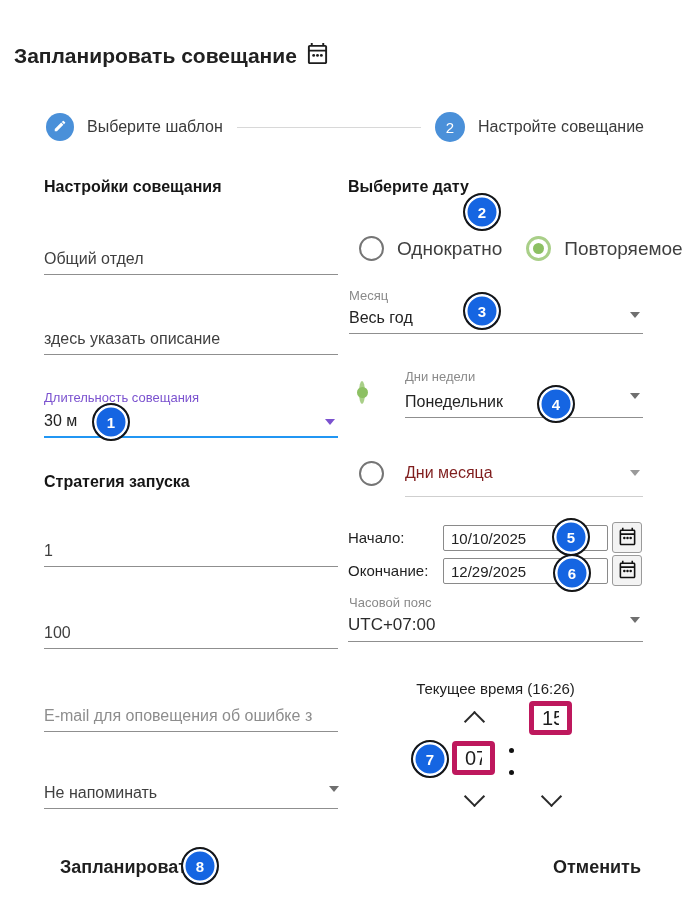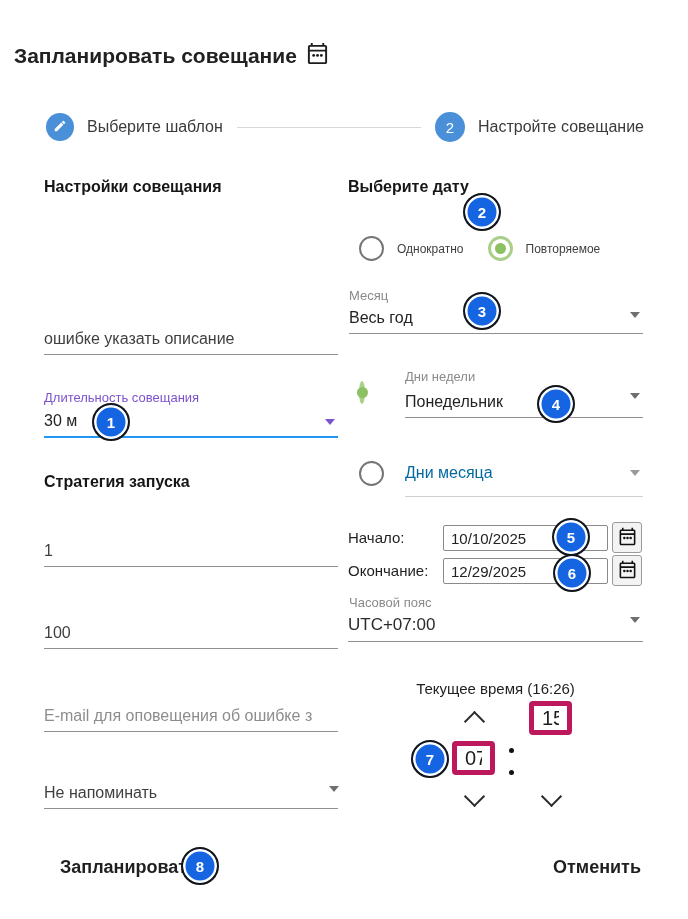--- a/index.html
+++ b/index.html
@@ -39,21 +39,21 @@
 
   
   .radio{width:21px;height:21px;border-radius:50%;border:2px solid #757575;background:#fff;
          box-sizing:content-box;flex:0 0 auto;}
   .radio.checked{border:3px solid #a9cf88;width:19px;height:19px;position:relative;}
   .radio.checked::after{content:"";position:absolute;left:50%;top:50%;width:11px;height:11px;
          margin:-5.5px 0 0 -5.5px;border-radius:50%;background:#8dc063;}
   .radio-abs{position:absolute;}
 
   .radio-row{position:absolute;left:359px;top:236px;display:flex;align-items:center;}
-  .radio-row .rlabel{font-size:12px;color:#3f3f3f;margin-left:13px;white-space:nowrap;}
+  .radio-row .rlabel{font-size:19px;color:#3f3f3f;margin-left:13px;white-space:nowrap;}
 
   
   .date-label{position:absolute;left:348px;font-size:15px;color:#1f1f1f;}
   .date-input{position:absolute;left:443px;width:165px;height:26px;border:1px solid #8a8a8a;
               border-radius:2px;box-sizing:border-box;font:15px "Liberation Sans",sans-serif;
               color:#222;padding:0 0 0 7px;background:#fff;}
   .cal-btn{position:absolute;left:612px;width:30px;height:31px;background:#f3f3f3;
            border:1px solid #9a9a9a;border-radius:3px;box-sizing:border-box;display:flex;
            align-items:center;justify-content:center;padding:0;cursor:pointer;}
 
@@ -104,23 +104,26 @@
     <span class="step-line"></span>
     <div class="step-circle num">
       <span>2</span>
     </div>
     <span class="step-label">Настройте совещание</span>
   </div>
 
   
   <div class="h2" style="left:44px;top:178px;">Настройки совещания</div>
 
+  <div class="field" style="top:243px;">
+    <span>Общий отдел</span>
+  </div>
 
   <div class="field" style="top:323px;">
-    <span>ошибке указать описание</span>
+    <span>здесь указать описание</span>
   </div>
 
   <div class="small-label purple" style="left:44px;top:390px;">Длительность совещания</div>
   <div class="field focus-underline" style="top:408px;height:30px;color:#232323;">
     <span>30 м</span>
   </div>
   <span class="caret purple" style="left:325px;top:419px;"></span>
 
   <div class="h2" style="left:44px;top:473px;">Стратегия запуска</div>
 
@@ -158,21 +161,21 @@
   <span class="caret" style="left:630px;top:312px;"></span>
 
   <span class="radio checked radio-abs" style="left:359px;top:384px;"></span>
   <div class="small-label" style="left:405px;top:369px;">Дни недели</div>
   <div class="field" style="left:405px;top:388px;height:30px;width:238px;color:#232323;">
     <span>Понедельник</span>
   </div>
   <span class="caret" style="left:630px;top:393px;"></span>
 
   <span class="radio radio-abs" style="left:359px;top:461px;"></span>
-  <div style="position:absolute;left:405px;top:464px;font-size:16px;color:#0369a1;">Дни месяца</div>
+  <div style="position:absolute;left:405px;top:464px;font-size:16px;color:#7f1d1d;">Дни месяца</div>
   <span class="caret" style="left:630px;top:470px;border-top-color:#9a9a9a;"></span>
   <div class="select-underline" style="left:405px;top:496px;width:238px;border-color:#cfcfcf;"></div>
 
   <div class="date-label" style="top:529px;">Начало:</div>
   <input class="date-input" style="top: 525px;" value="10/10/2025">
   <button class="cal-btn" style="top:522px;">
     <span><svg width="19" height="19" viewBox="0 0 24 24" fill="#111">
           <path d="M20 3h-1V1h-2v2H7V1H5v2H4c-1.2 0-2 .9-2 2v16c0 1.1.8 2 2 2h16c1.1 0 2-.9 2-2V5c0-1.1-.9-2-2-2zm0 18H4V10h16v11zM20 8H4V5h16v3z"></path>
           <circle cx="8" cy="14" r="1.6"></circle>
           <circle cx="12" cy="14" r="1.6"></circle>

